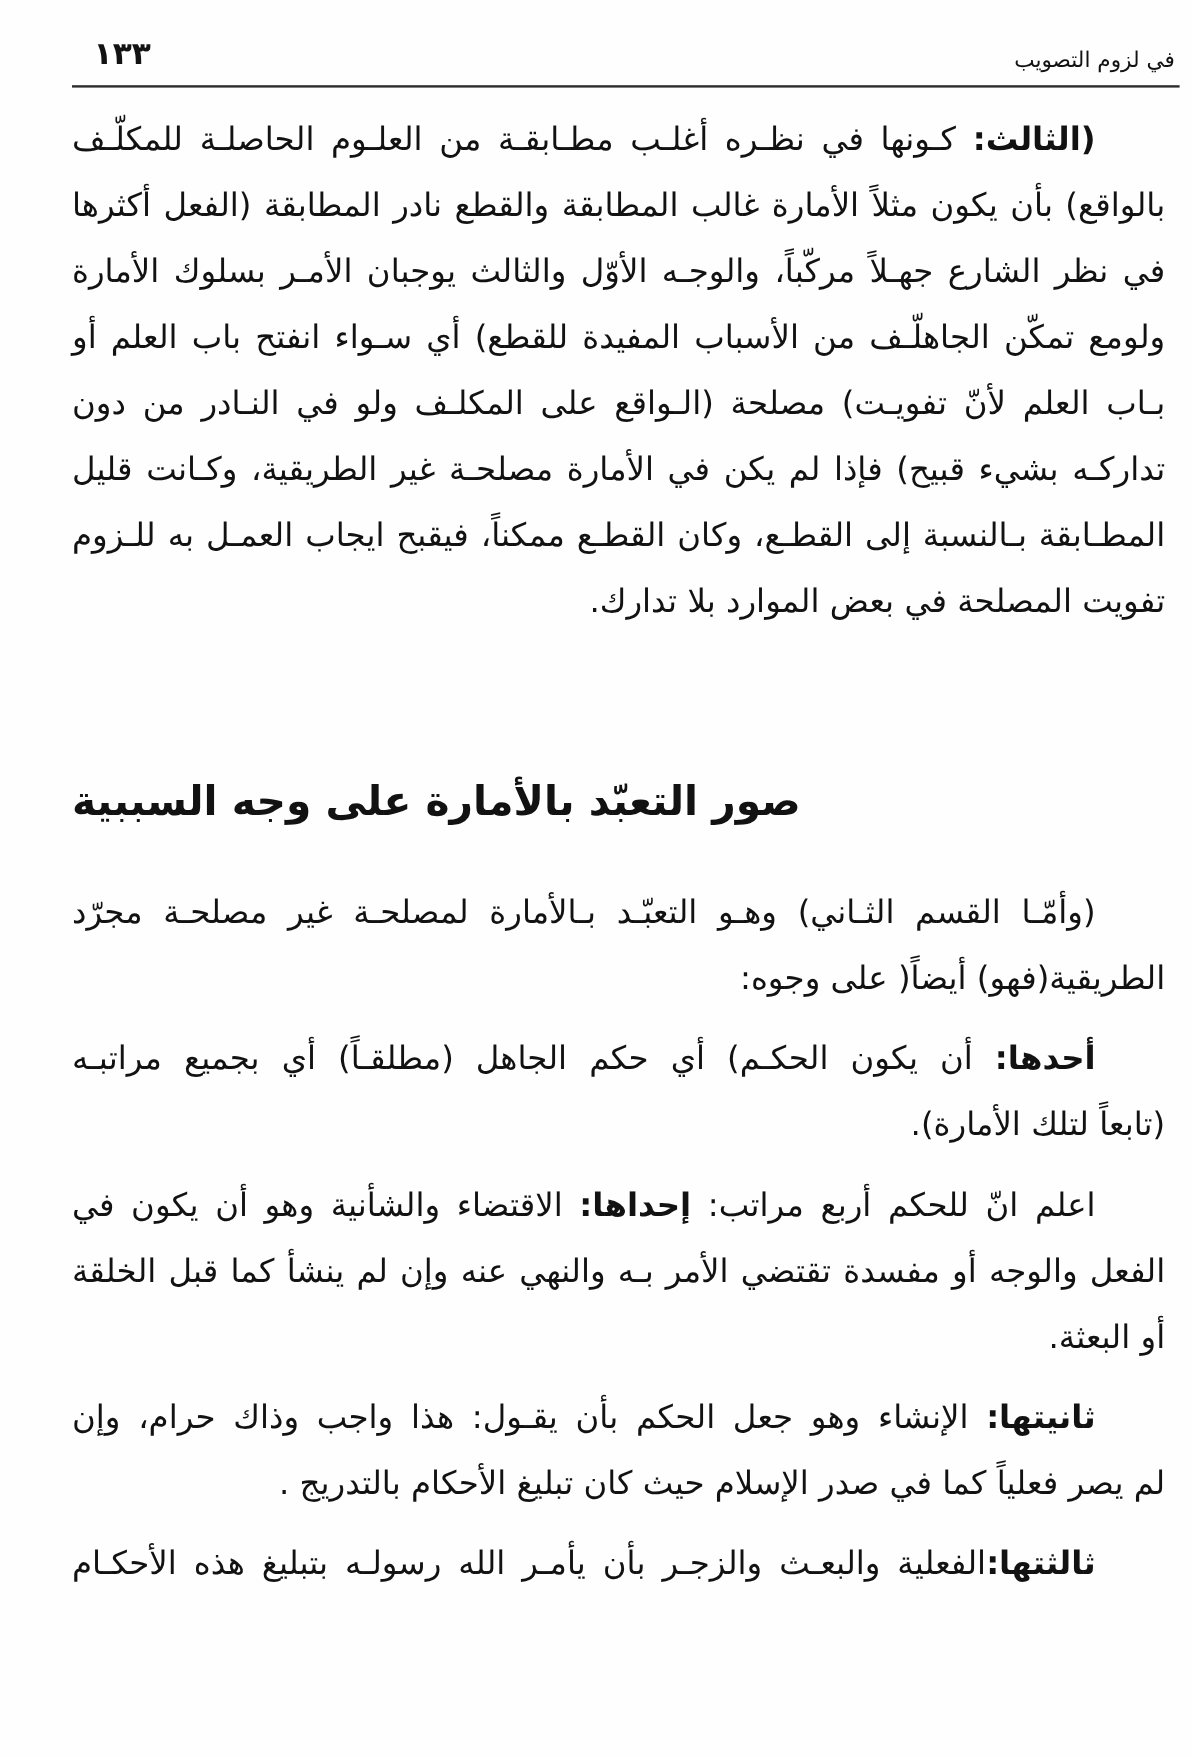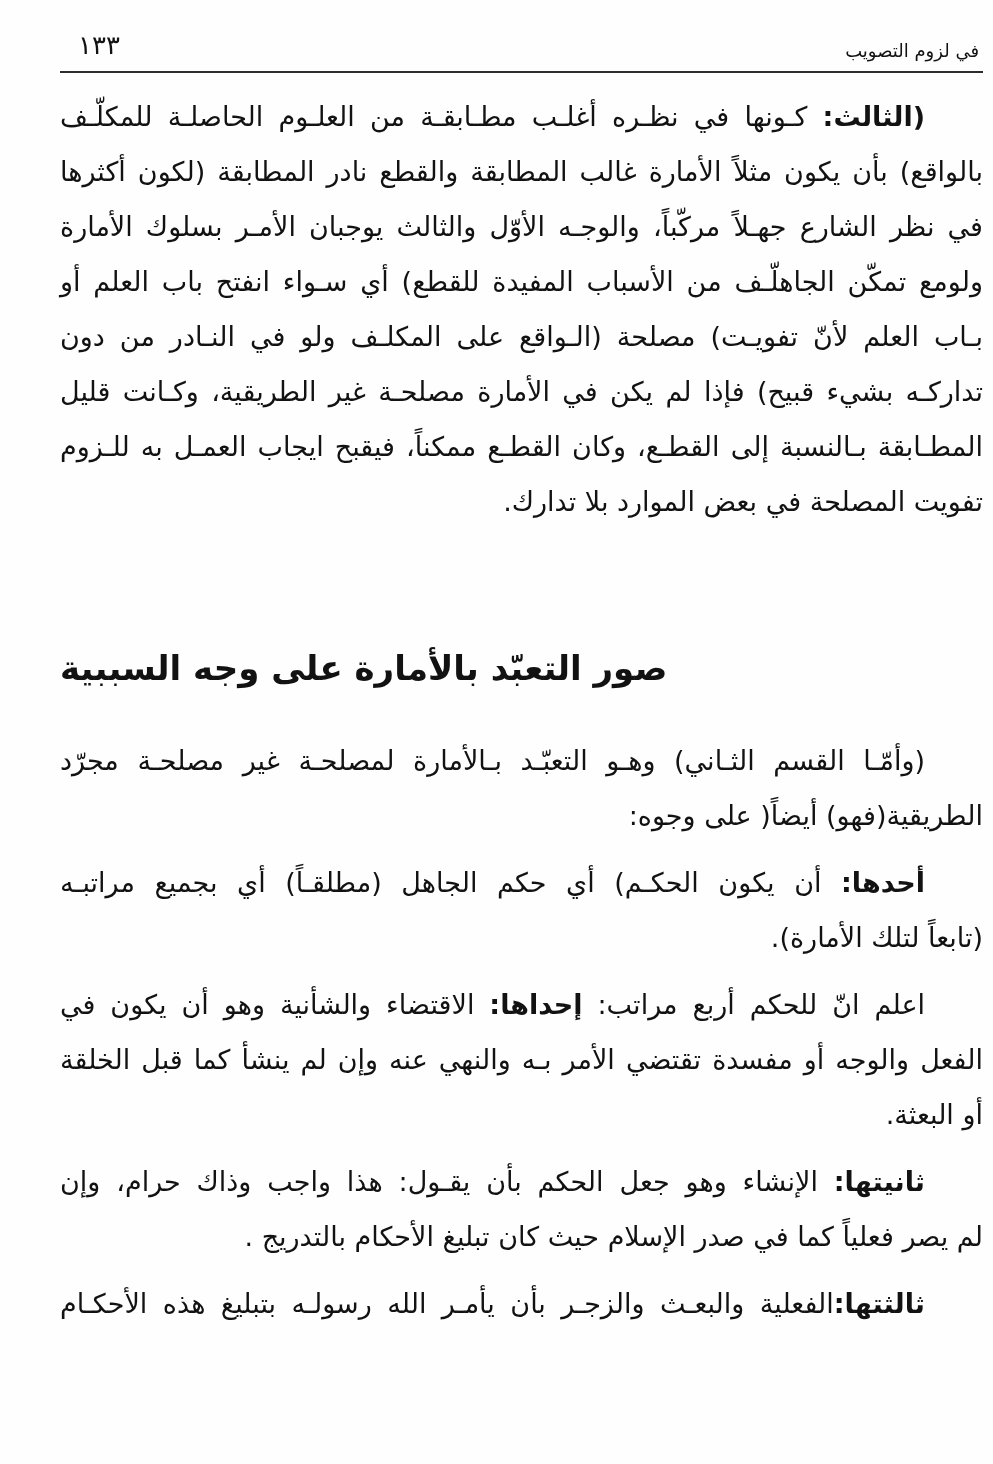--- a/index.html
+++ b/index.html
@@ -28,30 +28,30 @@
     padding: 30px 4px 10px 18px;
     border-bottom: 2.5px solid #2d2d2d;
   }
   .running-title {
     font-size: 18px;
     font-weight: 400;
     line-height: 1.2;
   }
   .page-number {
     font-size: 26px;
-    font-weight: 400;
+    font-weight: 700;
     line-height: 1.2;
     letter-spacing: 2px;
   }
   
   .content {
     padding-top: 16px;
   }
   .para {
-    margin: 0 0 12px 0;
+    margin: 0 12px 12px 0;
     font-size: 27px;
     line-height: 55px;
   }
   .line {
     text-align: justify;
     text-justify: inter-word;
   }
   .line.fill { text-align-last: justify; }
   .line.end  { text-align-last: right; }
   .line.indent { text-indent: 58px; }
@@ -72,21 +72,21 @@
 
   <div class="page-header">
     <div class="running-title">في لزوم التصويب</div>
     <div class="page-number">١٣٣</div>
   </div>
 
   <div class="content">
 
     <div class="para">
       <div class="line fill indent"><span></span><b>(الثالث:</b><span> كـونها في نظـره أغلـب مطـابقـة من العلـوم الحاصلـة للمكلّـف</span></div>
-      <div class="line fill"><span>بالواقع) بأن يكون مثلاً الأمارة غالب المطابقة والقطع نادر المطابقة (لكون أكثرها</span></div>
+      <div class="line fill"><span>بالواقع) بأن يكون مثلاً الأمارة غالب المطابقة والقطع نادر المطابقة (الفعل أكثرها</span></div>
       <div class="line fill"><span>في نظر الشارع جهـلاً مركّباً، والوجـه الأوّل والثالث يوجبان الأمـر بسلوك الأمارة</span></div>
       <div class="line fill"><span>ولومع تمكّن الجاهلّـف من الأسباب المفيدة للقطع) أي سـواء انفتح باب العلم أو</span></div>
       <div class="line fill"><span>بـاب العلم لأنّ تفويـت) مصلحة (الـواقع على المكلـف ولو في النـادر من دون</span></div>
       <div class="line fill"><span>تداركـه بشيء قبيح) فإذا لم يكن في الأمارة مصلحـة غير الطريقية، وكـانت قليل</span></div>
       <div class="line fill"><span>المطـابقة بـالنسبة إلى القطـع، وكان القطـع ممكناً، فيقبح ايجاب العمـل به للـزوم</span></div>
       <div class="line end"><span>تفويت المصلحة في بعض الموارد بلا تدارك.</span></div>
     </div>
 
     <h2 class="section-heading">صور التعبّد بالأمارة على وجه السببية</h2>
 

